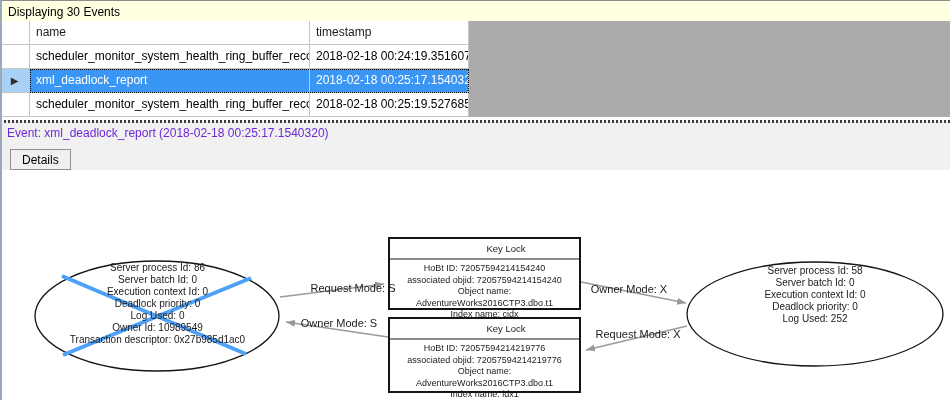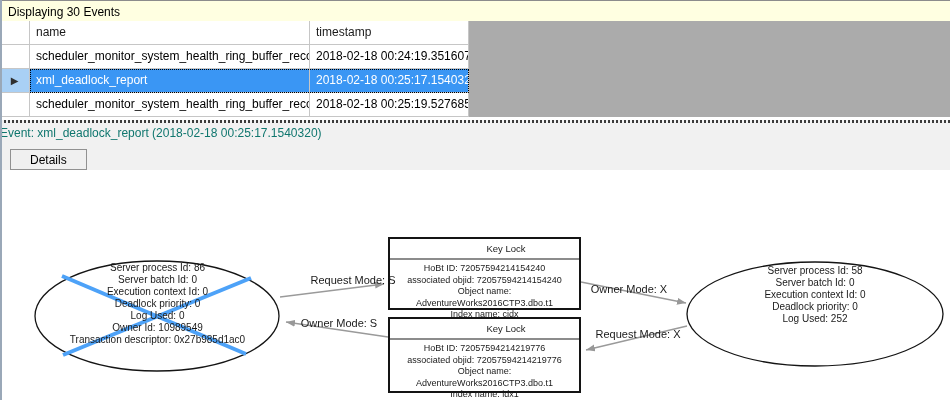--- a/index.html
+++ b/index.html
@@ -26,26 +26,26 @@
   .g-row.selected .c-name, .g-row.selected .c-time { background:#3A96F4; color:#fff; }
   .g-row.selected .c-rowhead { background:#A9D0F5; }
   .focus-rect { position:absolute; left:30px; top:0; width:439px; height:24px;
                 border:1px dotted #000; pointer-events:none; }
   .row-arrow { font-size:10px; color:#2f2f2f; line-height:24px; }
 
   .dotted-sep { position:absolute; left:0; top:120px; width:950px; height:3px; background:#fff;
                 background-image:repeating-linear-gradient(90deg,#3c3c3c 0 2px,#f2f2f2 2px 4px); }
 
   .event-bar { position:absolute; left:0; top:123px; width:950px; height:21px; background:#f1f1f1;
-               font-size:12px; color:#0f766e; line-height:21px; }
+               font-size:12px; color:#6d28d9; line-height:21px; padding-left:7px; }
 
   
   .tabstrip { position:absolute; left:0; top:144px; width:950px; height:26px; background:#f1f1f1;
               display:flex; align-items:flex-end; padding-left:10px; }
-  .tab { font-size:12px; color:#000; padding:0 19px; background:#f0f0f0;
+  .tab { font-size:12px; color:#000; padding:0 11px; background:#f0f0f0;
          border:1px solid #919191; height:21px; line-height:20px; position:relative;text-align:right; }
   .tab.active { background:#fff; border-color:#5f5f5f; height:25px; line-height:23px;
                 border-bottom:none; z-index:2; }
 
   
   .canvas { position:absolute; left:0; top:170px; width:950px; height:230px; background:#fff; }
   .canvas svg { position:absolute; left:0; top:0; }
   .node-text { position:absolute; text-align:center; font-size:10px; line-height:12px; color:#1a1a1a; }
   .node-left-text { left:35px; top:92px; width:245px; }
   .node-right-text { left:687px; top:95px; width:256px; }
@@ -160,18 +160,18 @@
     <div class="lockbox box-bottom">
       <div class="title">Key Lock</div>
       <div class="body">
         <div>HoBt ID: 72057594214219776</div>
         <div>associated objid: 72057594214219776</div>
         <div>Object name: AdventureWorks2016CTP3.dbo.t1</div>
         <div>Index name: idx1</div>
       </div>
     </div>
 
-    <div class="edge-label" style="left:332px; top:104px;padding-left:42px;">Request Mode: S</div>
+    <div class="edge-label" style="left:332px; top:112px;padding-left:42px;">Request Mode: S</div>
     <div class="edge-label" style="left:339px; top:147px;">Owner Mode: S</div>
     <div class="edge-label" style="left:629px; top:113px;">Owner Mode: X</div>
     <div class="edge-label" style="left:638px; top:158px;">Request Mode: X</div>
   </div>
 </div>
 
 </body></html>

